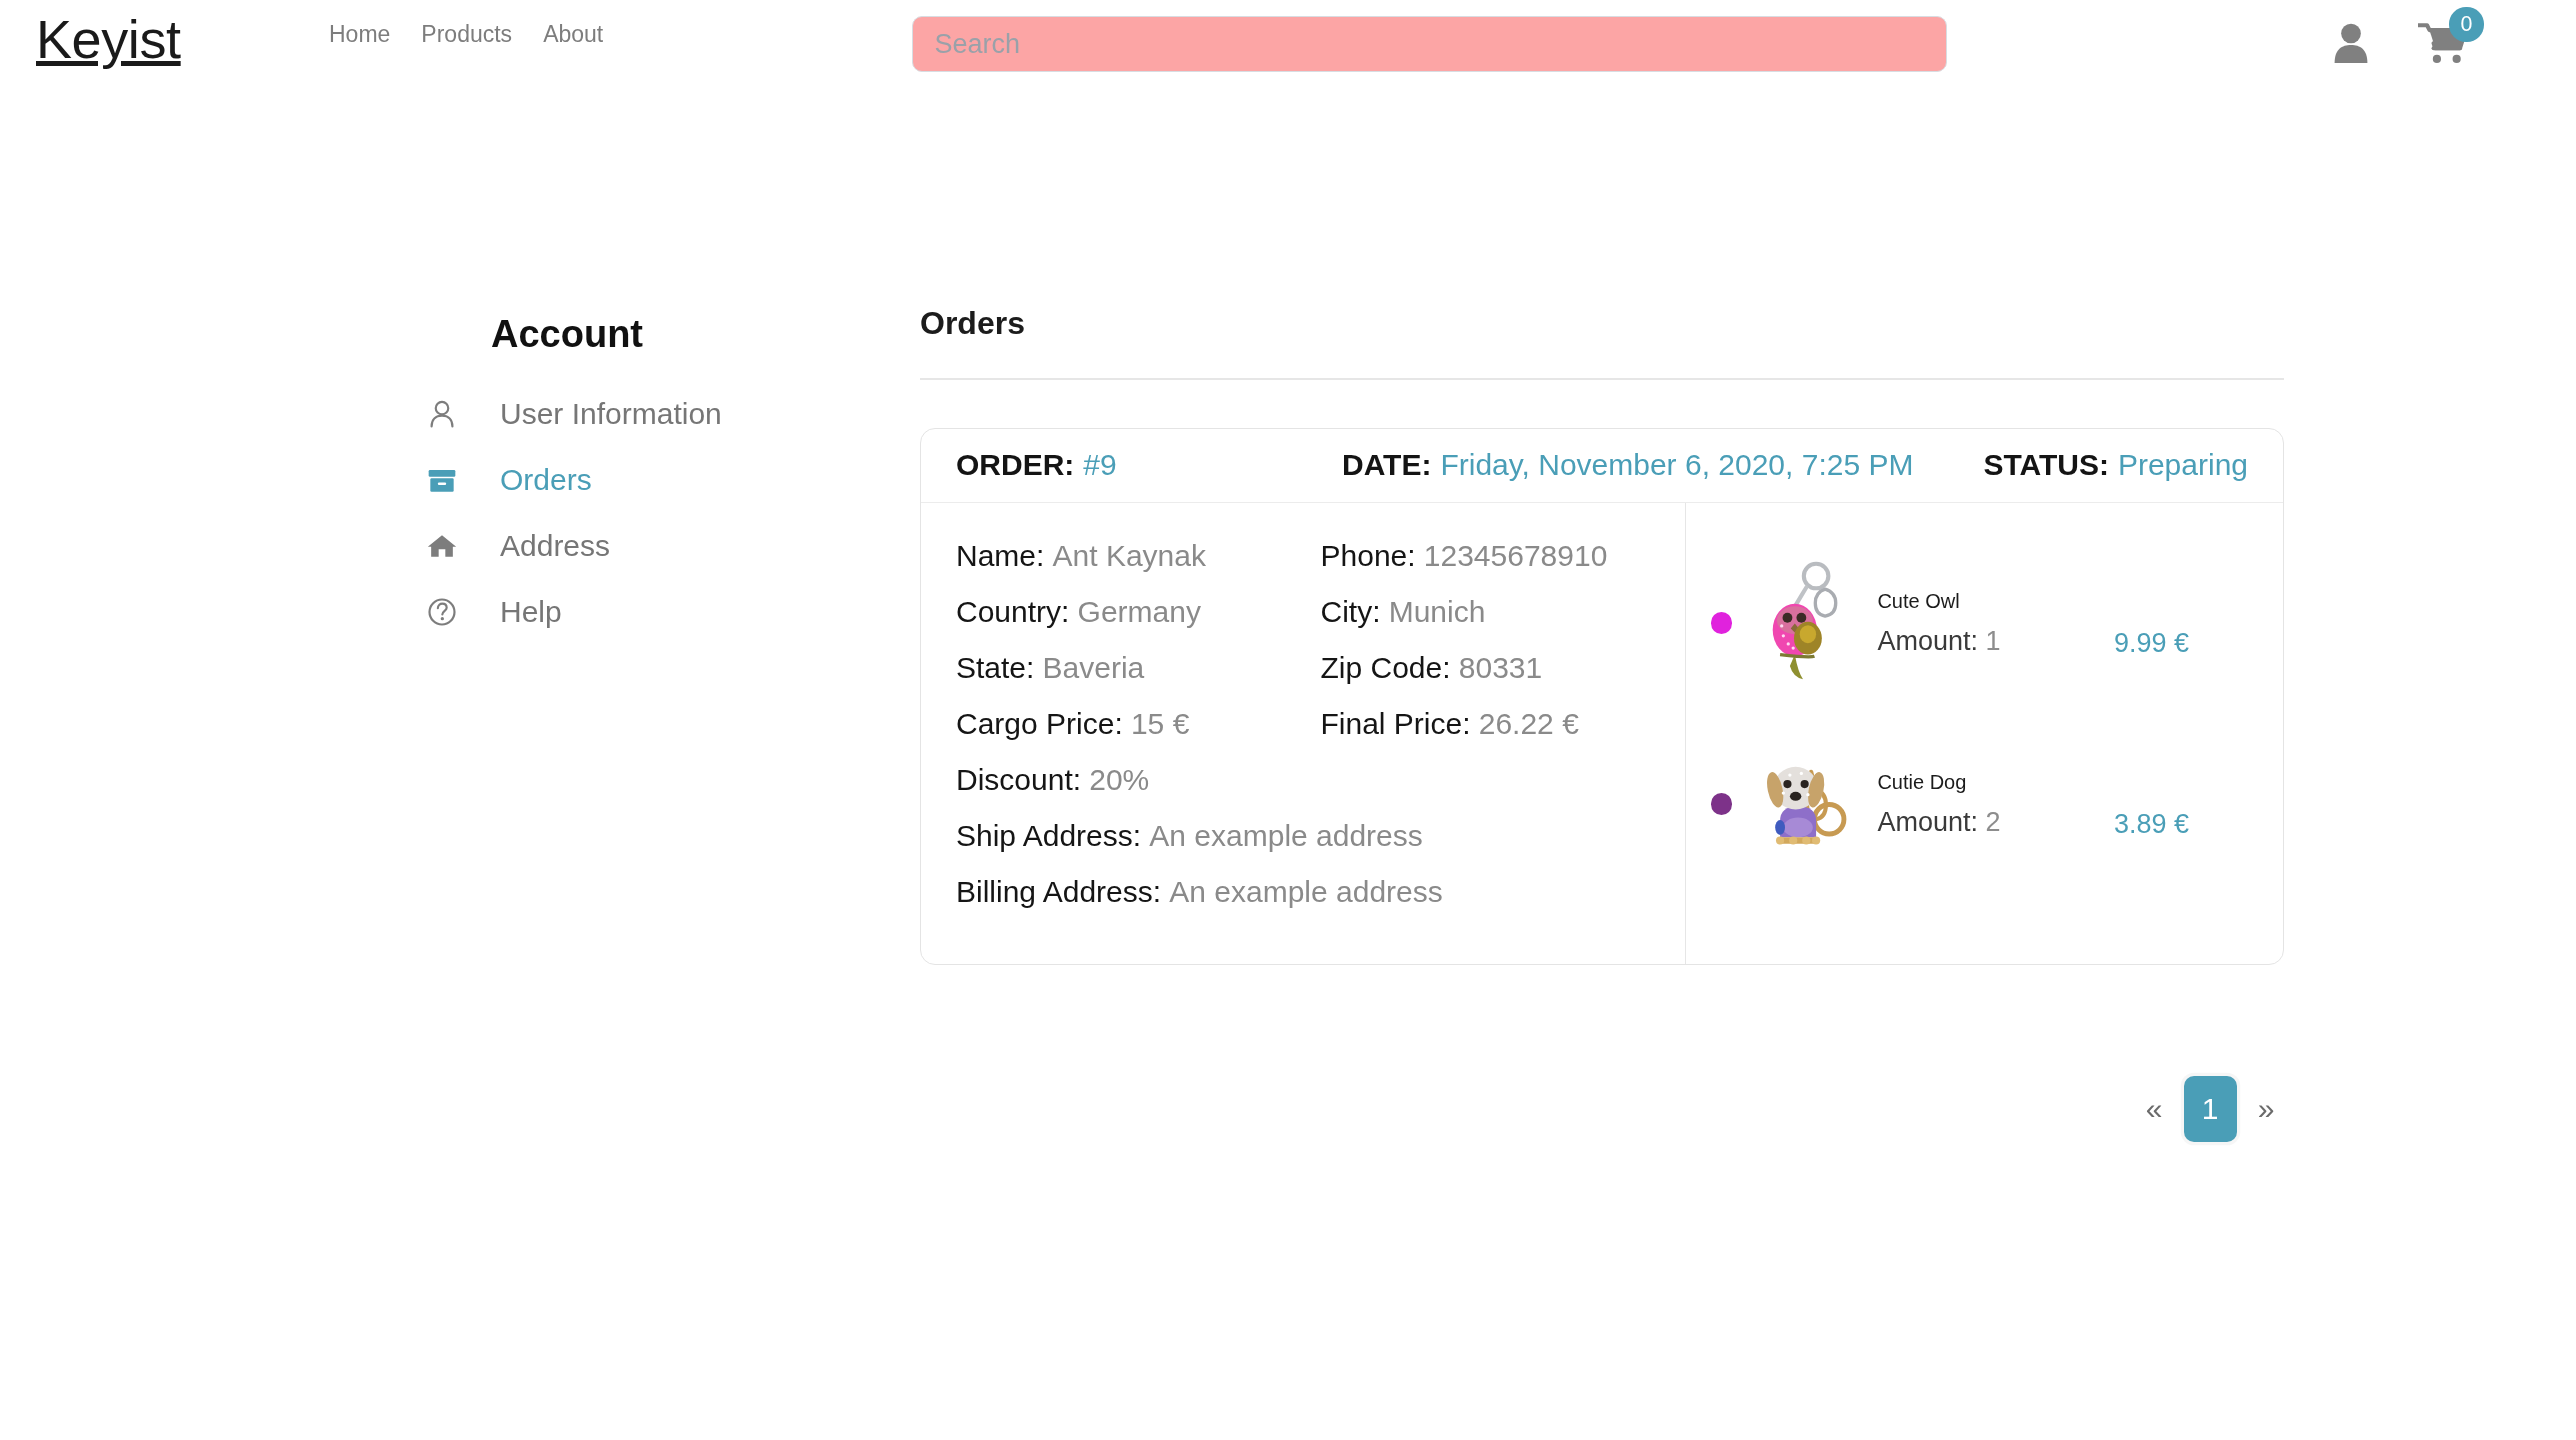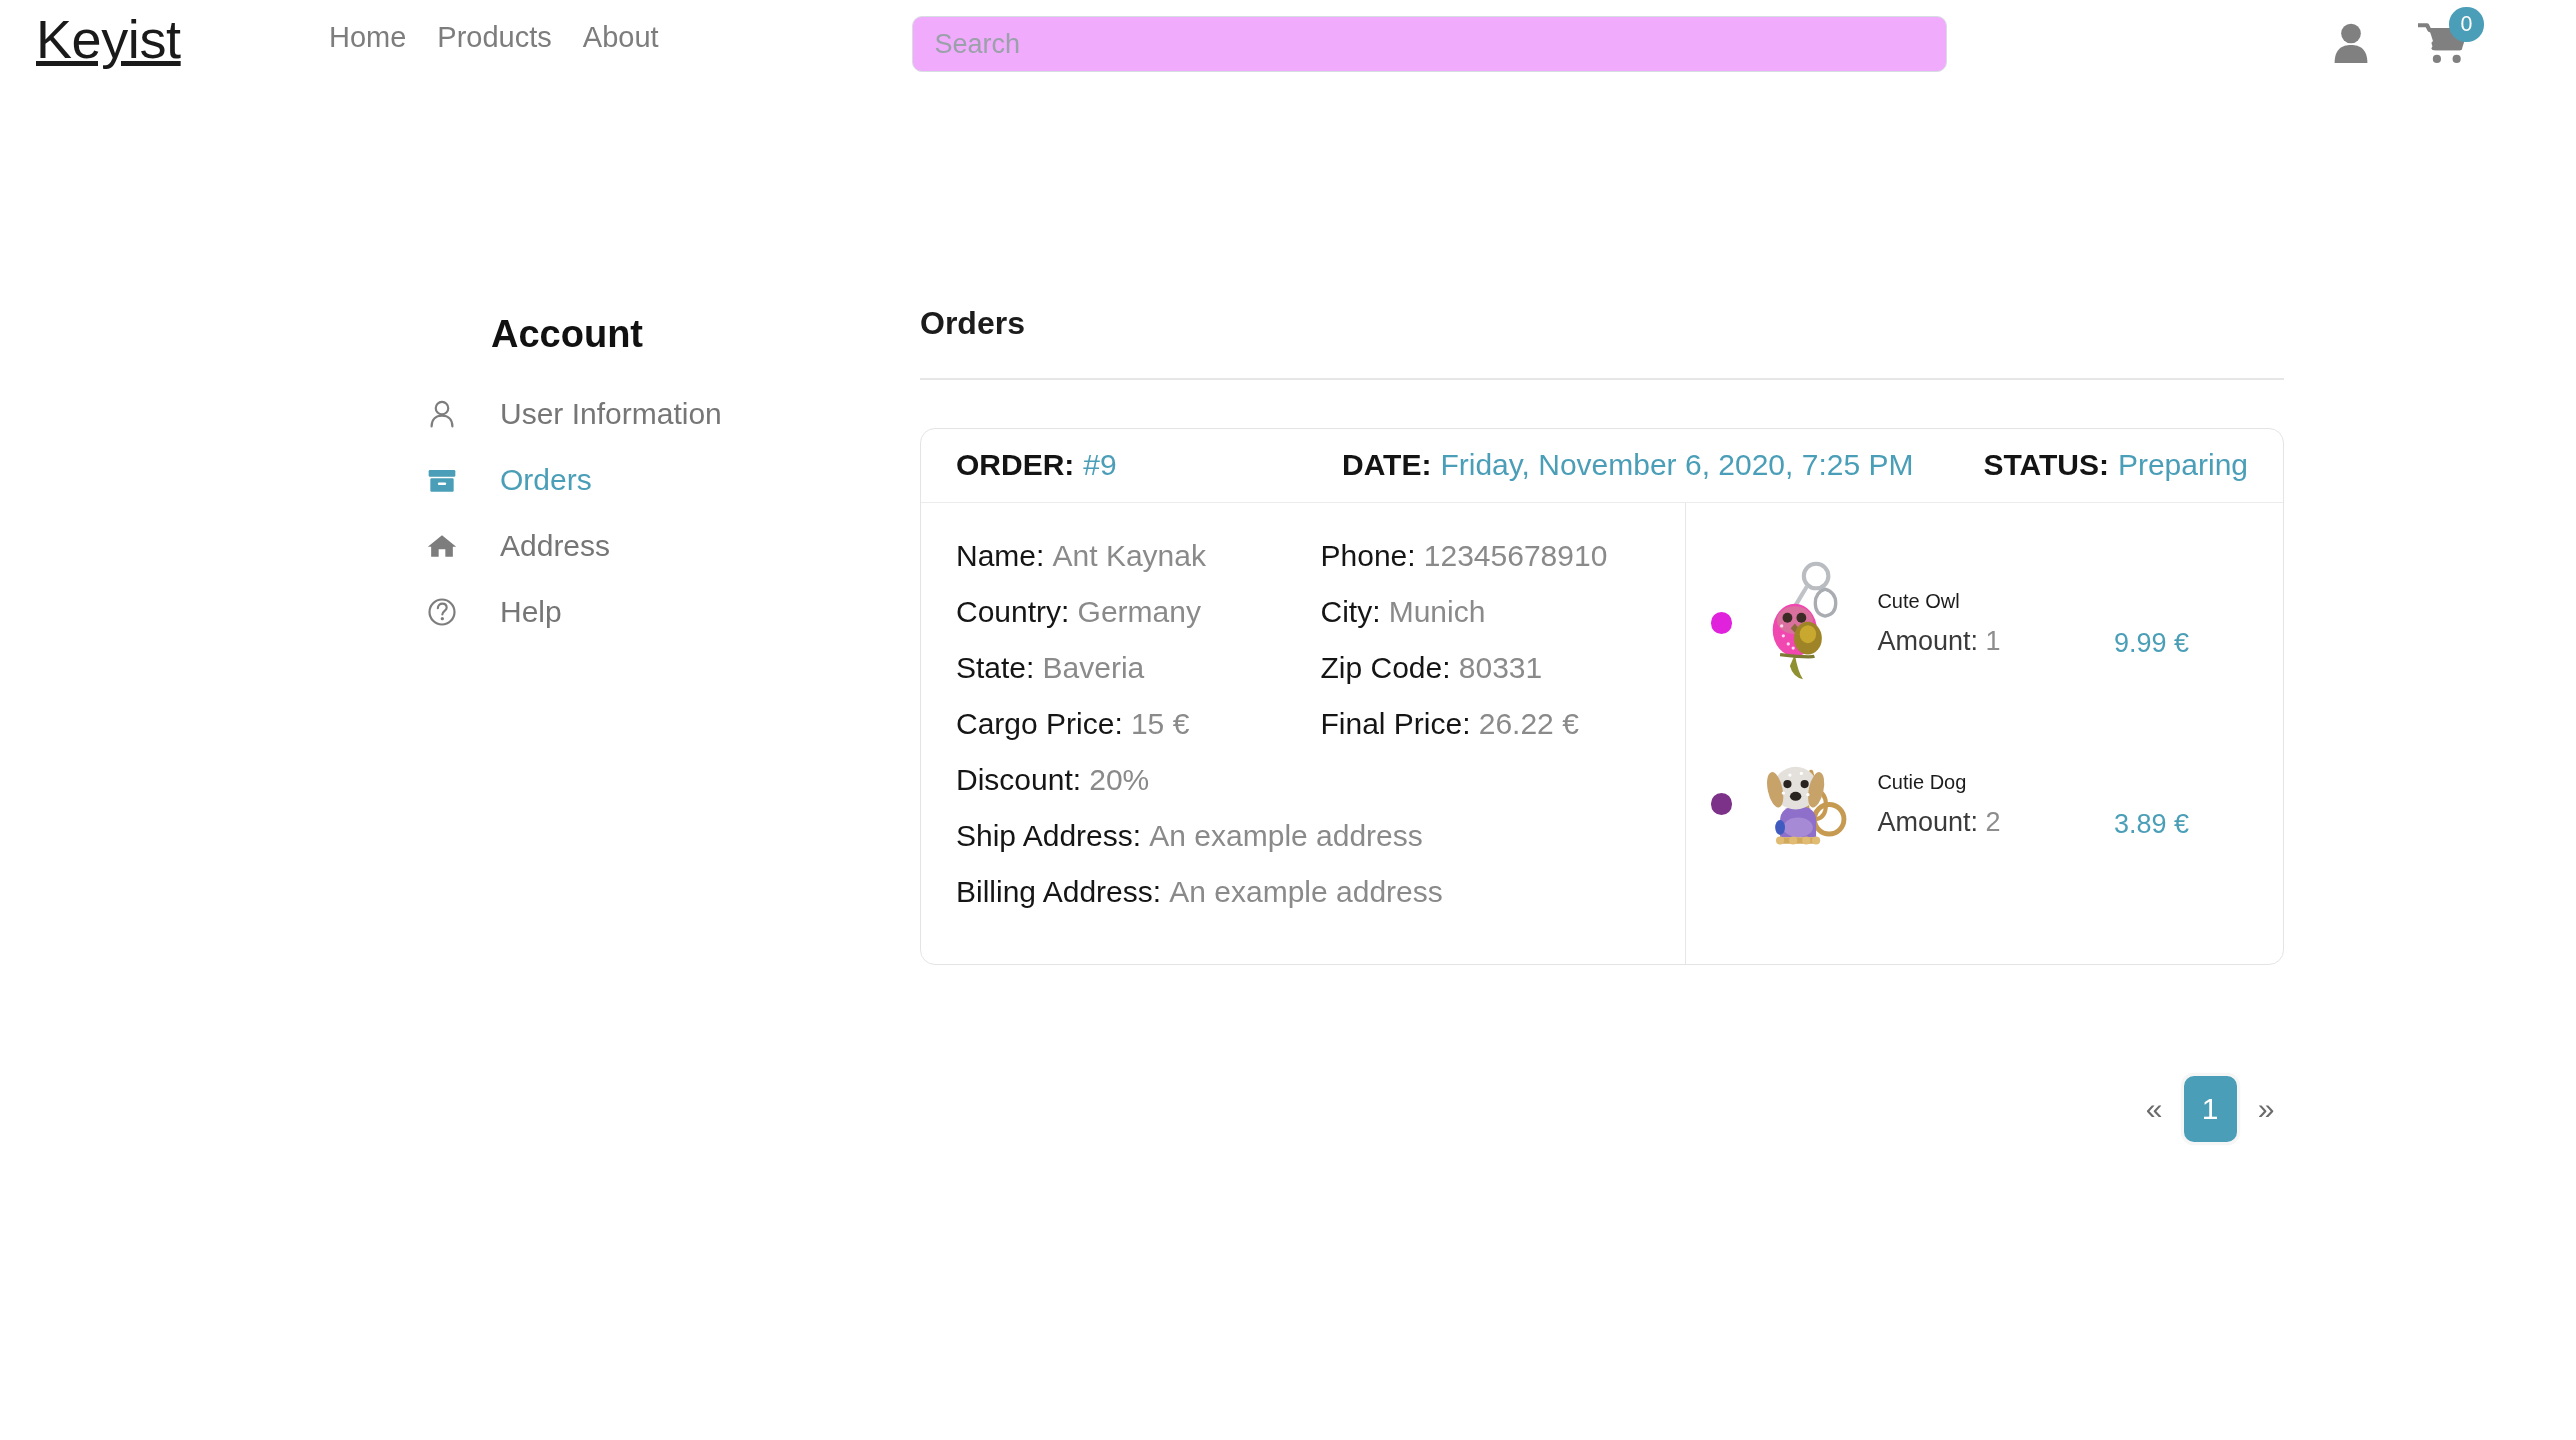--- a/index.html
+++ b/index.html
@@ -37,40 +37,40 @@
 
   .nav-links {
     position: absolute;
     left: 329px;
     top: 23px;
     display: flex;
     gap: 31px;
     align-items: center;
   }
   .nav-link {
-    font-size: 29px;
+    font-size: 23px;
     color: #7d7d7d;
     text-decoration: none;
     line-height: 1;
     white-space: nowrap;
   }
 
   .search-wrap {
     position: absolute;
     left: 912px;
     top: 16.4px;
     width: 1035px;
     height: 56px;
   }
   .search-input {
     width: 100%;
     height: 100%;
     border: 1.6px solid #d8dde2;
     border-radius: 10px;
-    background: #f0abfc;
+    background: #fca5a5;
     padding: 0 21.4px;
     font-size: 27px;
     color: #3c3c3c;
     font-family: "Liberation Sans", sans-serif;
     outline: none;
   }
   .search-input::placeholder { color: #9aa1a9; }
 
   .header-actions {
     position: absolute;

